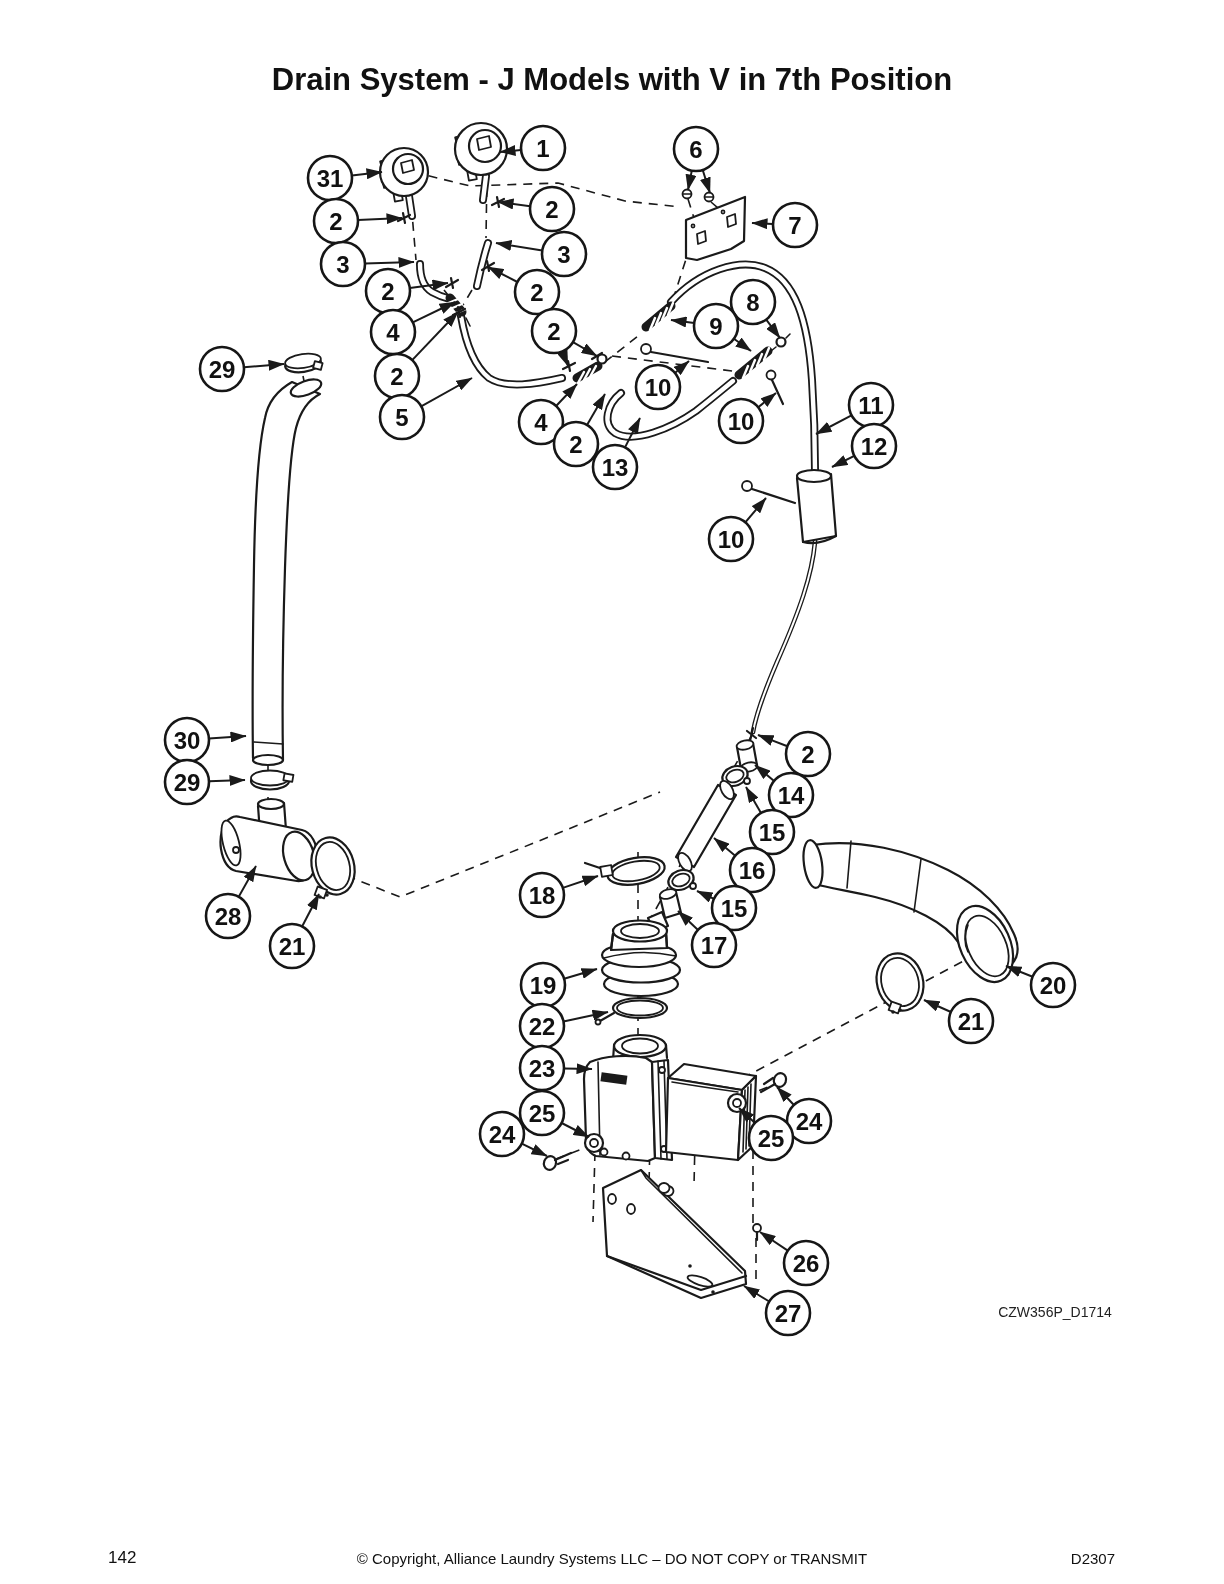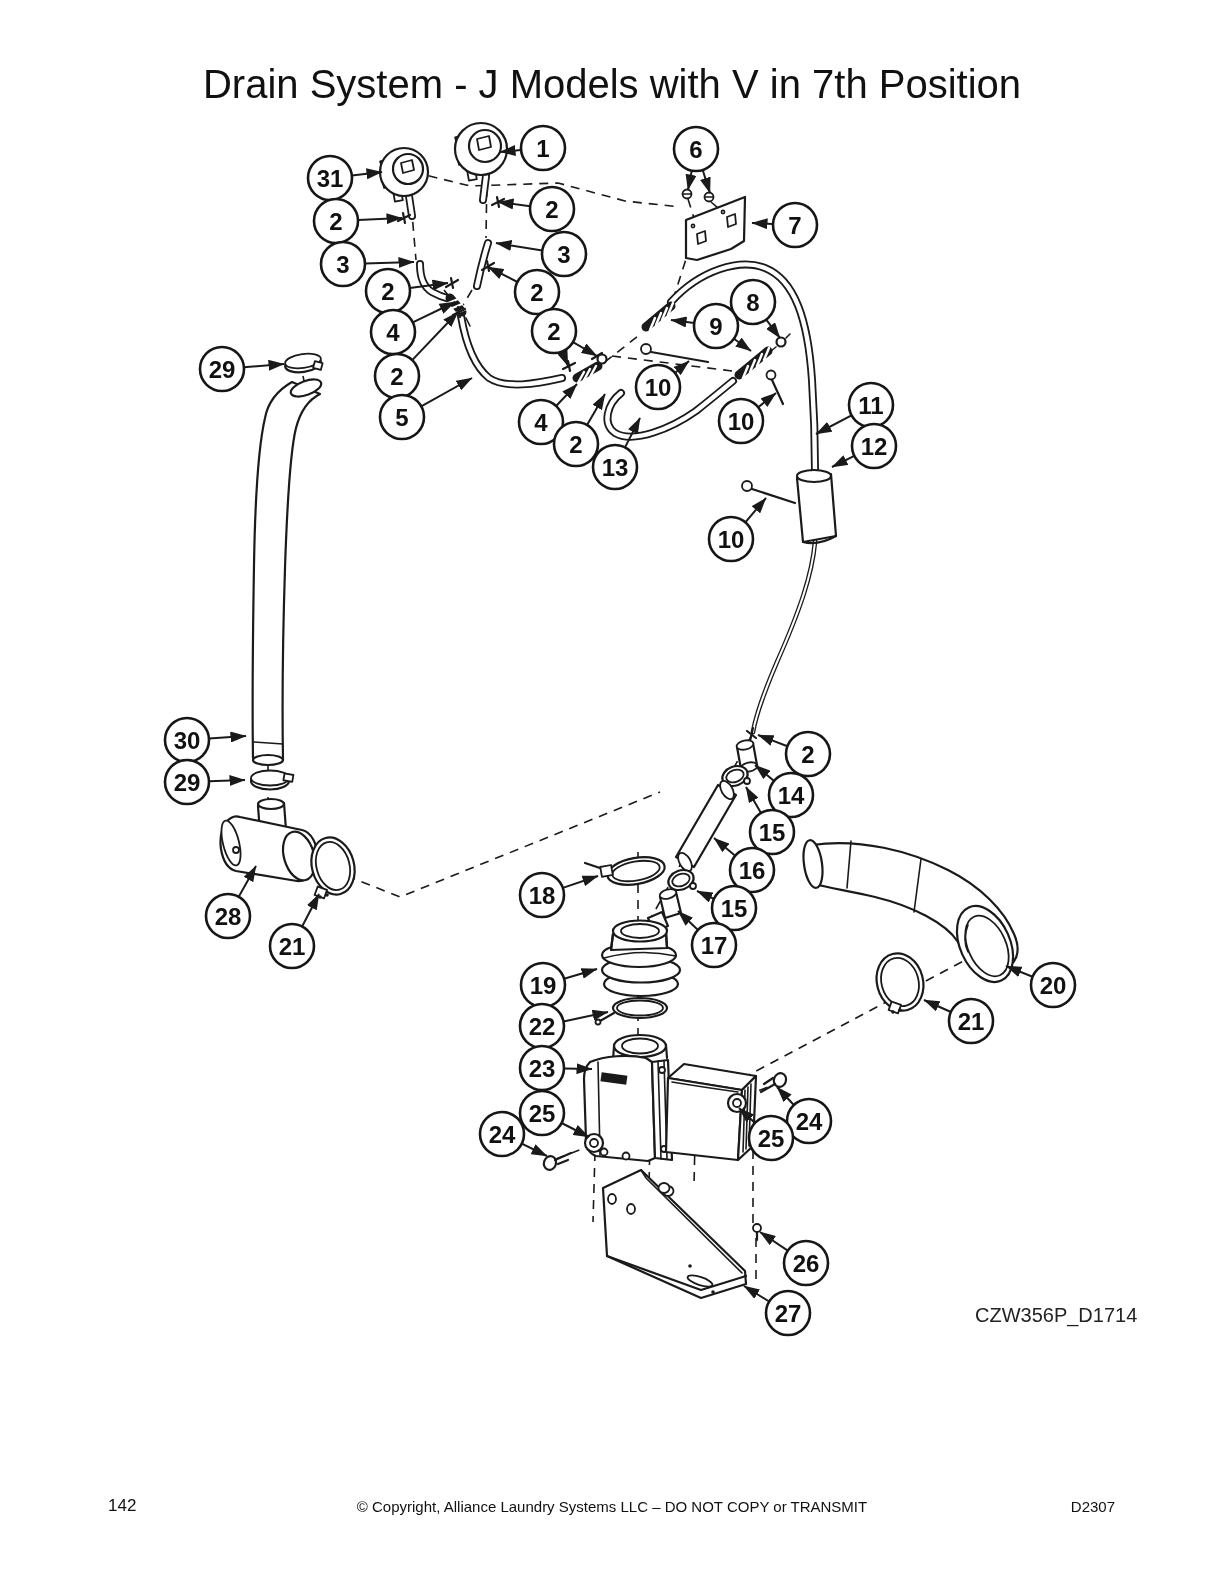--- a/index.html
+++ b/index.html
@@ -1,22 +1,22 @@
 <!DOCTYPE html>
 <html><head>
 <meta charset="utf-8">
 <style>
   html,body{margin:0;padding:0;background:#e8e8e8;}
   .page{position:relative;width:1224px;height:1584px;background:#fff;margin:0 auto;
         font-family:"Liberation Sans",sans-serif;color:#111;overflow:hidden;}
   .title{position:absolute;top:62px;left:0;right:0;text-align:center;
-         font-size:40px;font-weight:normal;color:#111;}
+         font-size:31px;font-weight:bold;color:#111;}
   .diagram-code{position:absolute;top:1304px;left:975px;width:160px;text-align:center;
-                font-size:20px;color:#222;}
-  .footer{position:absolute;top:1496px;left:0;right:0;height:24px;font-size:15px;}
+                font-size:14px;color:#222;}
+  .footer{position:absolute;top:1548px;left:0;right:0;height:24px;font-size:15px;}
   .footer .pgnum{position:absolute;left:108px;top:0;font-size:17px;}
   .footer .copy{position:absolute;left:0;right:0;text-align:center;top:2px;font-size:15px;}
   .footer .doccode{position:absolute;right:109px;top:2px;font-size:15px;margin-left:48px;}
   svg{position:absolute;top:0;left:0;}
   
   .ln{fill:none;stroke:#1a1a1a;stroke-width:2.2;stroke-linecap:round;stroke-linejoin:round;}
   .lt{fill:none;stroke:#1a1a1a;stroke-width:1.6;stroke-linecap:round;}
   .fw{fill:#fff;stroke:#1a1a1a;stroke-width:2.2;stroke-linejoin:round;}
   .fwt{fill:#fff;stroke:#1a1a1a;stroke-width:1.8;stroke-linejoin:round;}
   .dash{fill:none;stroke:#1a1a1a;stroke-width:1.6;stroke-dasharray:9 7;stroke-linecap:butt;}

